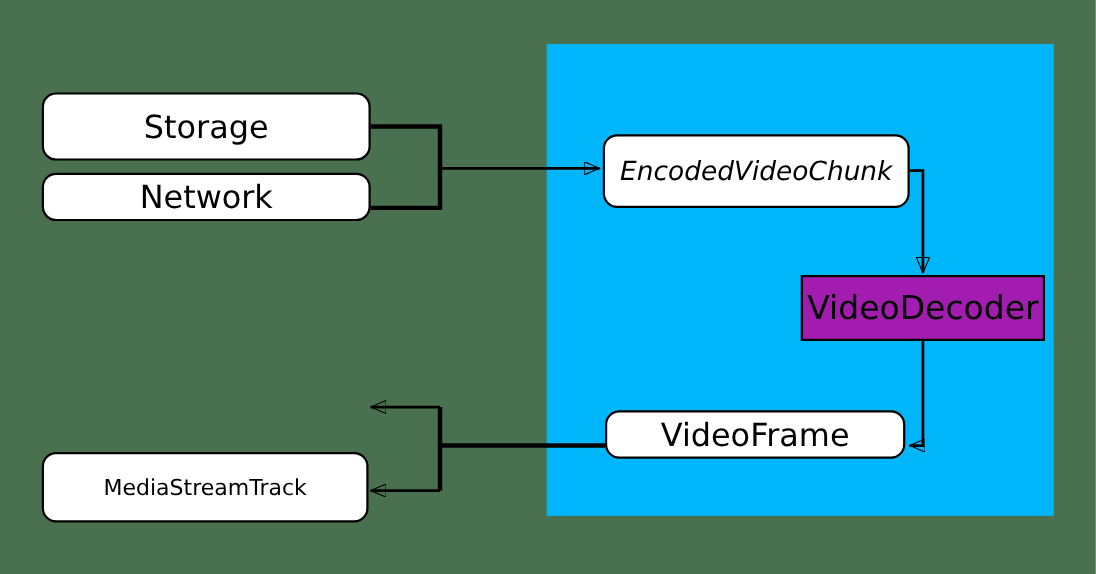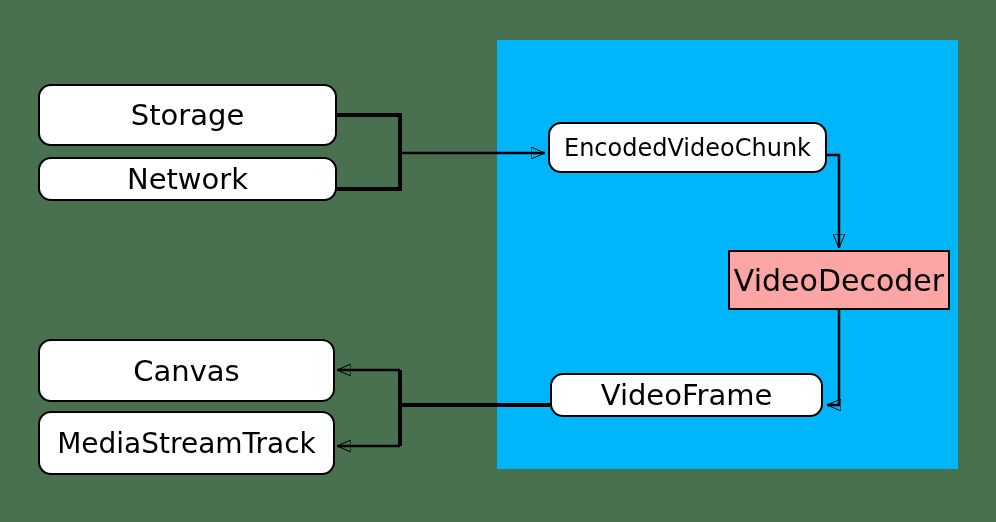--- a/index.html
+++ b/index.html
@@ -37,22 +37,22 @@
     box-sizing: border-box;
     white-space: nowrap;
     text-align: center;
   }
   .node.rounded { border-radius: 13px; }
   .node.square  { border-radius: 0; }
 
   #node-storage          { left: 38px;  top: 84px;  width: 299px; height: 62px; font-size: 29px; }
   #node-network          { left: 38px;  top: 157px; width: 299px; height: 44px; font-size: 29px; }
   #node-canvas           { left: 38px;  top: 339px; width: 297px; height: 63px; font-size: 29px; }
-  #node-mediastreamtrack { left: 38px;  top: 411px; width: 297px; height: 64px; font-size: 28px; }
-  #node-encodedvideochunk{ left: 548px; top: 122px; width: 279px; height: 51px; font-size: 24px; }
+  #node-mediastreamtrack { left: 38px;  top: 411px; width: 297px; height: 64px; font-size: 20px; }
+  #node-encodedvideochunk{ left: 548px; top: 122px; width: 279px; height: 67px; font-size: 24px; font-style: italic; }
   #node-videodecoder     { left: 728px; top: 250px; width: 222px; height: 60px; font-size: 30px; }
   #node-videoframe       { left: 550px; top: 373px; width: 273px; height: 44px; font-size: 29px; }
 </style>
 </head>
 <body>
 
 <div class="stage" style="background: rgb(74, 113, 79);">
 
   <div class="region" style="background: rgb(0, 182, 251);"></div>
 
@@ -76,33 +76,30 @@
   </svg>
 
   <div class="node rounded" id="node-storage">
     <span>Storage</span>
   </div>
 
   <div class="node rounded" id="node-network">
     <span>Network</span>
   </div>
 
-  <div class="node rounded" id="node-canvas">
-    <span>Canvas</span>
-  </div>
 
   <div class="node rounded" id="node-mediastreamtrack">
     <span>MediaStreamTrack</span>
   </div>
 
   <div class="node rounded" id="node-encodedvideochunk">
     <span>EncodedVideoChunk</span>
   </div>
 
-  <div class="node square" id="node-videodecoder" style="background: #fca5a5;">
+  <div class="node square" id="node-videodecoder" style="background: #a21caf;">
     <span>VideoDecoder</span>
   </div>
 
   <div class="node rounded" id="node-videoframe">
     <span>VideoFrame</span>
   </div>
 
 </div>
 
 </body></html>

